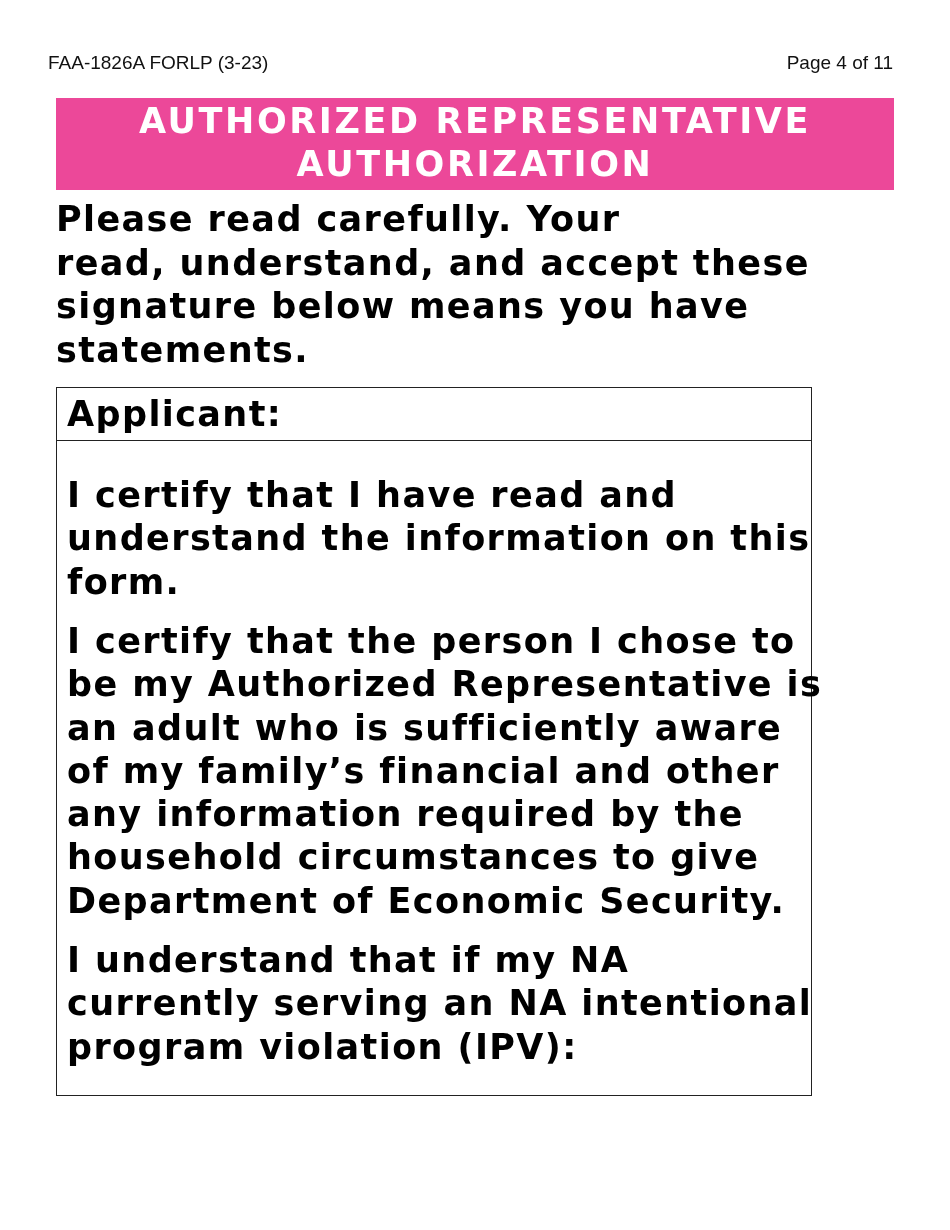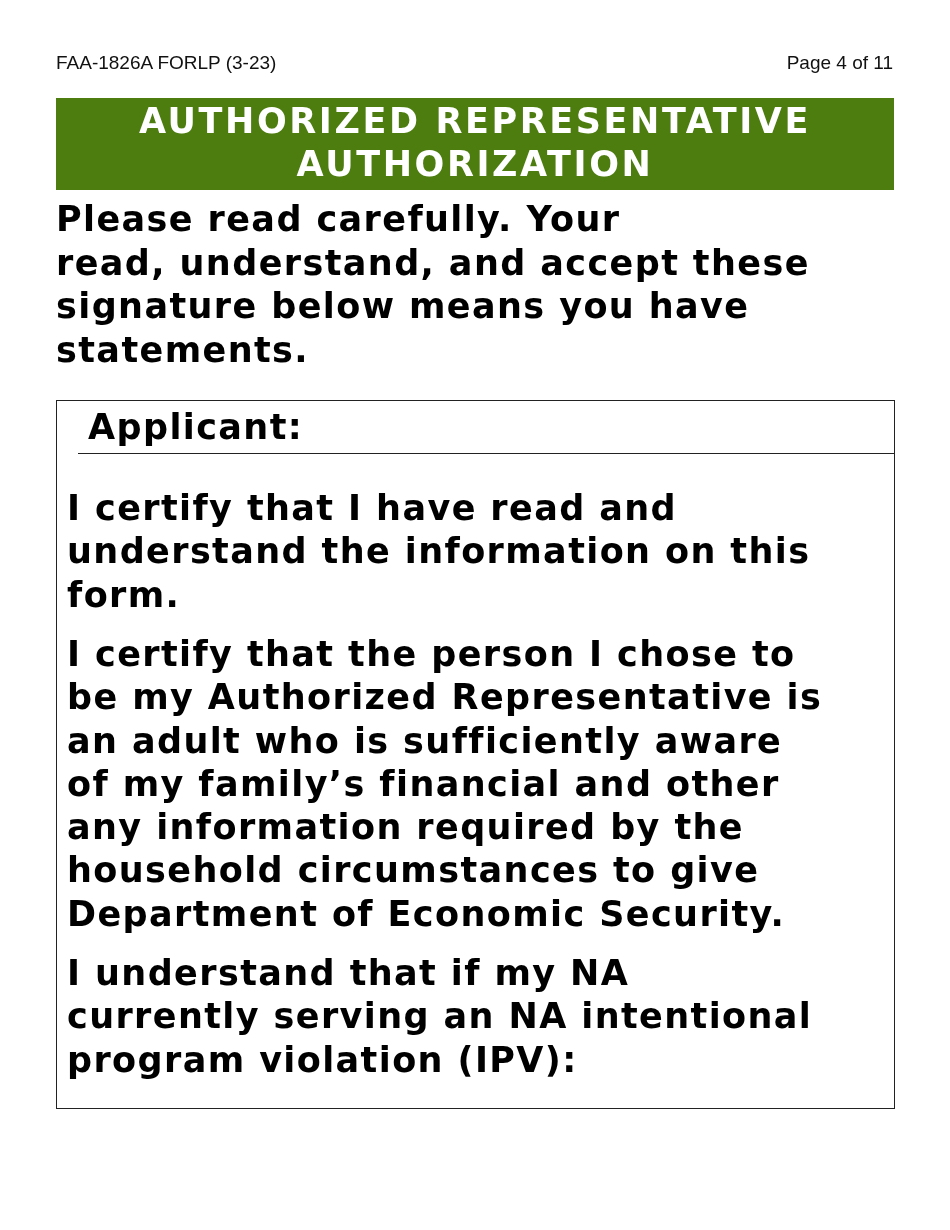--- a/index.html
+++ b/index.html
@@ -1,35 +1,35 @@
 <!DOCTYPE html>
 <html><head>
 <meta charset="utf-8">
 <style>
   html, body { margin:0; padding:0; background:#ffffff; }
   body { width:950px; height:1230px; position:relative; overflow:hidden; color:#000; }
   .hdr { position:absolute; top:52px; font-family:"Liberation Sans", sans-serif; font-size:19px; color:#111; }
-  .hdr.left { left:56px; }
+  .hdr.left { left:48px; }
   .hdr.right { right:57px;text-align:right; }
   .title-band {
     position:absolute; left:56px; top:98px; width:838px; height:92px;
-    background:#4d7c0f; color:#fff; text-align:center;
+    background:#ec4899; color:#fff; text-align:center;
     font-family:"DejaVu Sans", sans-serif; font-weight:bold; font-size:35px;
     letter-spacing:2.6px; line-height:43px; box-sizing:border-box; padding-top:2px;
   }
   .title-band span { display:block; }
   .intro {
     position:absolute; left:56px; top:198px; width:850px;
     font-family:"DejaVu Sans", sans-serif; font-weight:bold; font-size:35px;
     line-height:43.5px; letter-spacing:1.4px;
   }
   .intro span, .para span { display:block; white-space:nowrap; }
   .box {
-    position:absolute; left:56px; top:400px; width:839px; height:709px;
-    border:1.5px solid #222; box-sizing:border-box;padding-left:21px;
+    position:absolute; left:56px; top:387px; width:756px; height:709px;
+    border:1.5px solid #222; box-sizing:border-box;
   }
   .box-head {
     height:53px; border-bottom:1.5px solid #222; box-sizing:border-box;
     padding-left:10px; font-family:"DejaVu Sans", sans-serif; font-weight:bold;
     font-size:35px; letter-spacing:1.4px; line-height:52px;
   }
   .para {
     position:absolute; left:10px;
     font-family:"DejaVu Sans", sans-serif; font-weight:bold; font-size:35px;
     line-height:43.3px; letter-spacing:1.4px;margin-top:26px;

